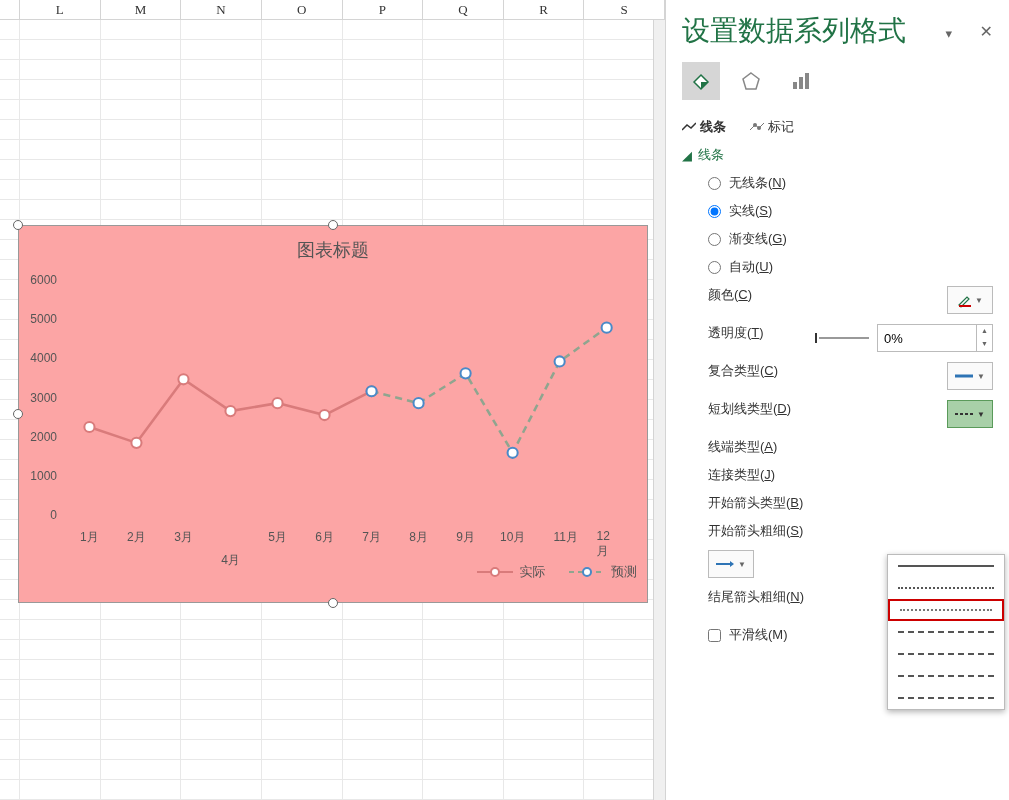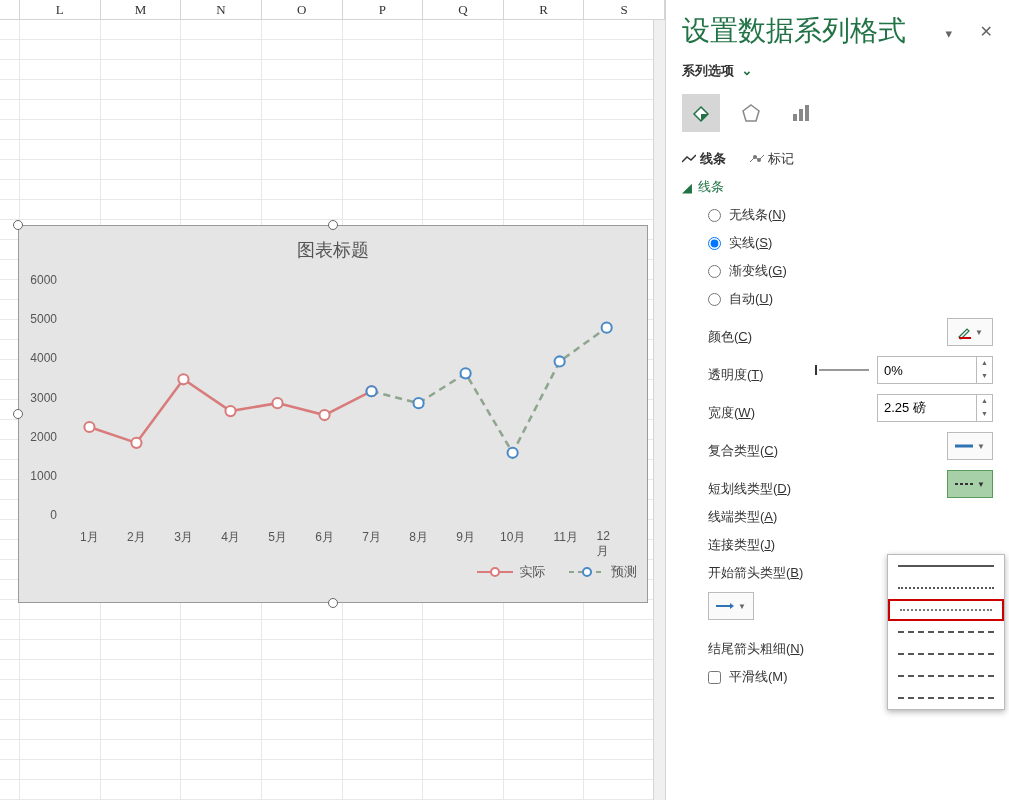--- a/index.html
+++ b/index.html
@@ -8,21 +8,21 @@
 .main-area { position: absolute; left: 0; top: 0; width: 665px; height: 800px; background: #fff; }
 .col-headers { display: flex; height: 20px; border-bottom: 1px solid #d4d4d4; }
 .col-header { flex: 1; text-align: center; font-size: 13px; font-family: "SimSun", serif; color: #333; border-right: 1px solid #d4d4d4; line-height: 20px; }
 .col-header:first-child { width: 20px; flex: none; }
 .grid-bg { position: absolute; left: 0; top: 20px; width: 665px; height: 780px; }
 .grid-row { height: 20px; border-bottom: 1px solid #e8e8e8; display: flex; }
 .grid-cell { flex: 1; border-right: 1px solid #e8e8e8; }
 .grid-cell:first-child { width: 20px; flex: none; }
 .grid-scroll { position: absolute; right: 0; top: 20px; width: 12px; height: 780px; background: #f0f0f0; border-left: 1px solid #d4d4d4; }
 
-.chart-container { position: absolute; left: 18px; top: 225px; width: 630px; height: 378px; background: #e5e5e5; border: 1px solid #999; }
+.chart-container { position: absolute; left: 18px; top: 225px; width: 630px; height: 378px; background: #fca5a5; border: 1px solid #999; }
 .chart-handle { position: absolute; width: 10px; height: 10px; background: #fff; border: 1px solid #666; border-radius: 50%; }
 .hc-tl { left: -6px; top: -6px; }
 .hc-tc { left: 50%; top: -6px; margin-left: -5px; }
 .hc-ml { left: -6px; top: 50%; margin-top: -5px; }
 .hc-bc { left: 50%; bottom: -6px; margin-left: -5px; }
 .chart-title { text-align: center; font-size: 18px; color: #555; padding: 12px 0 8px; }
 .chart-plot { position: relative; margin: 10px 20px 10px 40px; height: 235px; }
 .y-labels { position: absolute; left: -36px; top: 0; height: 100%; width: 34px; }
 .y-label { position: absolute; right: 0; font-size: 12px; color: #555; transform: translateY(-50%); }
 .plot-area { position: absolute; left: 0; right: 0; top: 0; bottom: 0; }
@@ -43,21 +43,21 @@
 .icon-tab { width: 38px; height: 38px; display: flex; align-items: center; justify-content: center; cursor: pointer; }
 .icon-tab.active { background: #d6d6d6; }
 .subtabs { display: flex; gap: 24px; margin-bottom: 10px; font-size: 13px; }
 .subtab { display: flex; align-items: center; gap: 4px; cursor: pointer; }
 .subtab.active { font-weight: bold; }
 .section-header { display: flex; align-items: center; gap: 6px; color: #217346; font-size: 13px; margin: 8px 0 10px; cursor: pointer; }
 .radio-group { margin-left: 26px; }
 .radio-item { display: flex; align-items: center; margin-bottom: 10px; font-size: 13px; }
 .radio-item input { margin-right: 8px; }
 .radio-item .ul { text-decoration: underline; }
-.prop-row { display: flex; align-items: flex-end; margin: 10px 0 10px 26px; font-size: 13px; }
+.prop-row { display: flex; align-items: flex-start; margin: 10px 0 10px 26px; font-size: 13px; }
 .prop-label { flex: 1; }
 .prop-label .ul { text-decoration: underline; }
 .prop-ctrl { display: flex; align-items: center; }
 .color-btn { width: 46px; height: 28px; border: 1px solid #bbb; background: #fafafa; display: flex; align-items: center; justify-content: center; gap: 2px; }
 .num-input { width: 100px; height: 28px; border: 1px solid #bbb; padding: 0 6px; font-size: 13px; }
 .spinner { width: 16px; height: 28px; border: 1px solid #bbb; border-left: none; display: flex; flex-direction: column; }
 .spinner div { flex: 1; font-size: 7px; text-align: center; line-height: 12px; color: #666; }
 .slider-track { width: 50px; height: 2px; background: #999; position: relative; margin-right: 8px; }
 .slider-thumb { position: absolute; left: -4px; top: -4px; width: 2px; height: 10px; background: #333; }
 .combo-btn { width: 46px; height: 28px; border: 1px solid #bbb; background: #fafafa; display: flex; align-items: center; justify-content: center; gap: 4px; }
@@ -548,21 +548,21 @@
           <circle cx="400.90909090909093" cy="92.04166666666669" r="5" fill="#fff" stroke="#4a8ac8" stroke-width="2"></circle>
           <circle cx="447.27272727272725" cy="170.375" r="5" fill="#fff" stroke="#4a8ac8" stroke-width="2"></circle>
           <circle cx="493.6363636363636" cy="80.29166666666666" r="5" fill="#fff" stroke="#4a8ac8" stroke-width="2"></circle>
           <circle cx="540" cy="47" r="5" fill="#fff" stroke="#4a8ac8" stroke-width="2"></circle>
         </svg>
     </div>
     <div class="x-labels" id="xlabels">
         <div class="x-label" style="left: 5.35714%;">1月</div>
         <div class="x-label" style="left: 13.6364%;">2月</div>
         <div class="x-label" style="left: 21.9156%;">3月</div>
-        <div class="x-label" style="left: 30.1948%;">4月</div>
+        <div class="x-label" style="left: 30.1948%; margin-top: 23px;">4月</div>
         <div class="x-label" style="left: 38.474%;">5月</div>
         <div class="x-label" style="left: 46.7532%;">6月</div>
         <div class="x-label" style="left: 55.0325%;">7月</div>
         <div class="x-label" style="left: 63.3117%;">8月</div>
         <div class="x-label" style="left: 71.5909%;">9月</div>
         <div class="x-label" style="left: 79.8701%;">10月</div>
         <div class="x-label" style="left: 88.1494%; margin-left: 6px;">11月</div>
         <div class="x-label" style="left: 96.4286%;">12月</div>
       </div>
     <div class="legend">
@@ -582,23 +582,20 @@
       </span>
     </div>
   </div>
 </div>
 
 <div class="side-panel">
   <div class="panel-header">
     <div class="panel-title">设置数据系列格式</div>
     <div class="panel-dd">▾</div>
     <div class="panel-close">✕</div>
-  </div>
-  <div class="series-opts">
-    <span>系列选项</span><span class="dd">&nbsp;⌄</span>
   </div>
   <div class="icon-tabs">
     <div class="icon-tab active">
       <svg width="22" height="22" viewBox="0 0 22 22">
           <path d="M4 12 L11 5 L18 12 L11 19 Z" fill="#fff" stroke="#217346" stroke-width="1.5"></path>
           <path d="M11 12 L18 12 L11 19 Z" fill="#217346"></path>
         </svg>
     </div>
     <div class="icon-tab">
       <svg width="22" height="22" viewBox="0 0 22 22">
@@ -672,30 +669,20 @@
           <div class="slider-thumb"></div>
         </div>
       <input class="num-input" value="0%" style="">
       <div class="spinner">
           <div>▲</div>
           <div>▼</div>
         </div>
     </div>
   </div>
 
-  <div class="prop-row">
-    <div class="prop-label"><span>宽度(</span><span class="ul">W</span><span>)</span></div>
-    <div class="prop-ctrl">
-      <input class="num-input" value="2.25 磅" style="">
-      <div class="spinner">
-          <div>▲</div>
-          <div>▼</div>
-        </div>
-    </div>
-  </div>
 
   <div class="prop-row">
     <div class="prop-label"><span>复合类型(</span><span class="ul">C</span><span>)</span></div>
     <div class="prop-ctrl">
         <div class="combo-btn">
           <svg width="18" height="10">
             <line x1="0" y1="5" x2="18" y2="5" stroke="#2e74b5" stroke-width="3"></line>
           </svg>
           <span style="font-size:8px;color:#666">▼</span>
         </div>
@@ -719,20 +706,23 @@
   </div>
 
   <div class="prop-row">
     <div class="prop-label"><span>连接类型(</span><span class="ul">J</span><span>)</span></div>
   </div>
 
   <div class="prop-row">
     <div class="prop-label"><span>开始箭头类型(</span><span class="ul">B</span><span>)</span></div>
   </div>
 
+  <div class="prop-row">
+    <div class="prop-label"><span>开始箭头粗细(</span><span class="ul">S</span><span>)</span></div>
+  </div>
 
   <div class="prop-row">
     <div class="prop-ctrl">
         <div class="combo-btn">
           <svg width="18" height="10">
             <line x1="0" y1="5" x2="14" y2="5" stroke="#2e74b5" stroke-width="2"></line>
             <polygon points="14,2 18,5 14,8" fill="#2e74b5"></polygon>
           </svg>
           <span style="font-size:8px;color:#666">▼</span>
         </div>

